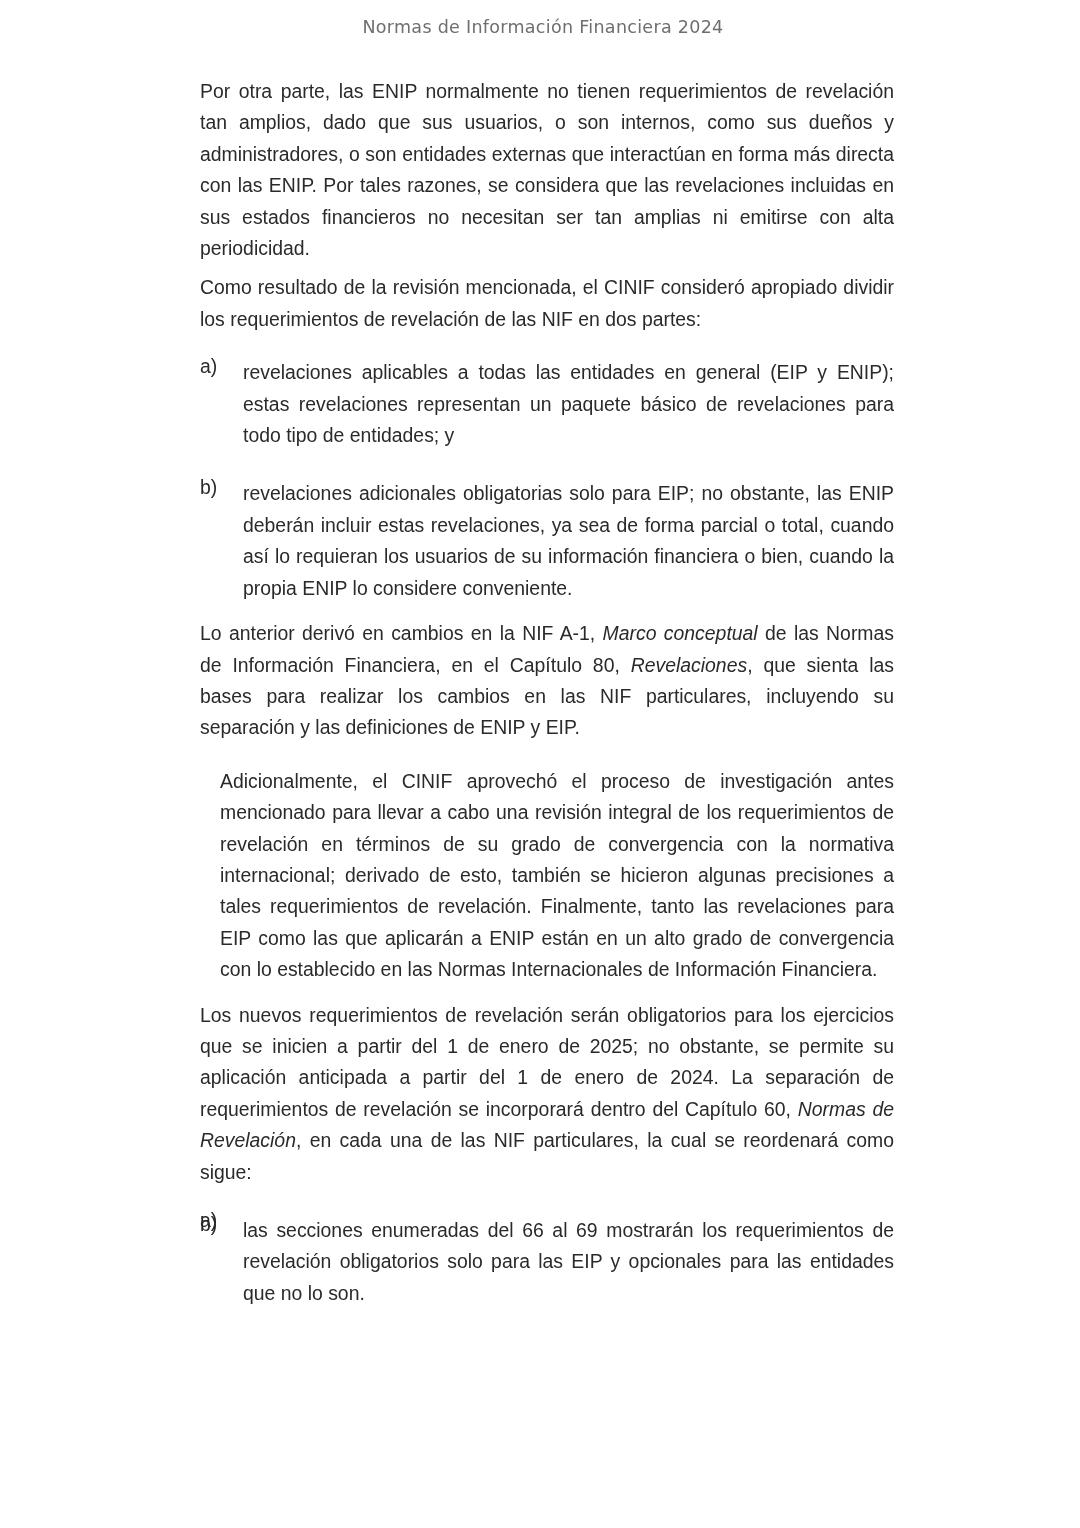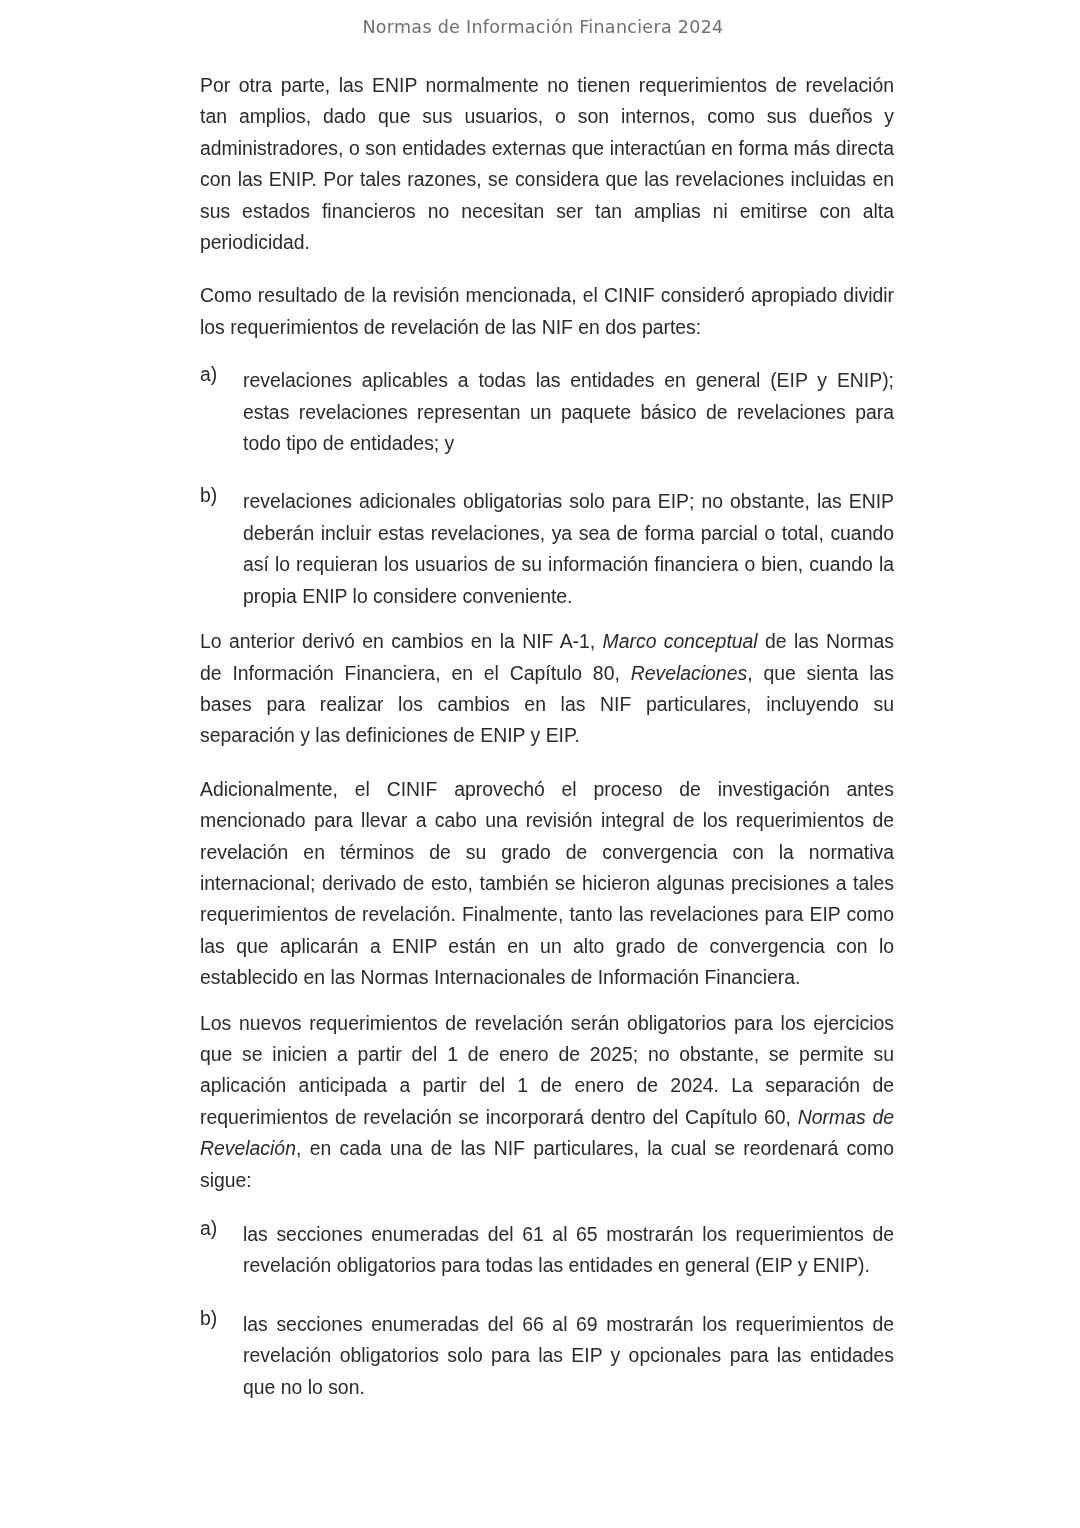--- a/index.html
+++ b/index.html
@@ -22,21 +22,21 @@
     width: 1086px;
     text-align: center;
     font-size: 17.5px;
     color: #6e6e6e;
     letter-spacing: 0.3px;
     font-family: "DejaVu Sans", sans-serif;
   }
   .content {
     position: absolute;
     left: 200px;
-    top: 70px;
+    top: 76px;
     width: 694px;
   }
   .para {
     margin: 0;
     font-size: 19.4px;
     line-height: 31.4px;
     text-align: justify;
     text-align-last: left;
   }
   .para em { font-style: italic; }
@@ -47,25 +47,25 @@
     line-height: 31.4px;
     text-align: justify;
     text-align-last: left;
   }
   .list-marker {
     position: absolute;
     left: 0;
     top: -6px;
   }
   .p1 { margin-top: 0; }
-  .p2 { margin-top: 22px; }
+  .p2 { margin-top: 8px; }
   .la1 { margin-top: 22px; }
   .lb1 { margin-top: 27px; }
   .p3 { margin-top: 14px; }
-  .p4 { margin-top: 22px; }
+  .p4 { margin-top: 22px; margin-left: 20px; }
   .p5 { margin-top: 14px; }
   .la2 { margin-top: 23px; }
   .lb2 { margin-top: 27px; }
 </style>
 </head>
 <body>
 
 <div class="page-header">Normas de Información Financiera 2024</div>
 
 <div class="content">
@@ -85,21 +85,20 @@
   </div>
 
   <p class="para p3"><span>Lo anterior derivó en cambios en la NIF A-1, </span><em>Marco conceptual</em><span> de las Normas de Información Financiera, en el Capítulo 80, </span><em>Revelaciones</em><span>, que sienta las bases para realizar los cambios en las NIF particulares, incluyendo su separación y las definiciones de ENIP y EIP.</span></p>
 
   <p class="para p4">Adicionalmente, el CINIF aprovechó el proceso de investigación antes mencionado para llevar a cabo una revisión integral de los requerimientos de revelación en términos de su grado de convergencia con la normativa internacional; derivado de esto, también se hicieron algunas precisiones a tales requerimientos de revelación. Finalmente, tanto las revelaciones para EIP como las que aplicarán a ENIP están en un alto grado de convergencia con lo establecido en las Normas Internacionales de Información Financiera.</p>
 
   <p class="para p5"><span>Los nuevos requerimientos de revelación serán obligatorios para los ejercicios que se inicien a partir del 1 de enero de 2025; no obstante, se permite su aplicación anticipada a partir del 1 de enero de 2024. La separación de requerimientos de revelación se incorporará dentro del Capítulo 60, </span><em>Normas de Revelación</em><span>, en cada una de las NIF particulares, la cual se reordenará como sigue:</span></p>
 
   <div class="list-item la2">
     <span class="list-marker">a)</span>
-    <span>las secciones enumeradas del 61 al 65 mostrarán los requerimientos de revelación obligatorios para todas las entidades en general (EIP y ENIP).</span>
   </div>
 
   <div class="list-item lb2">
     <span class="list-marker">b)</span>
     <span>las secciones enumeradas del 66 al 69 mostrarán los requerimientos de revelación obligatorios solo para las EIP y opcionales para las entidades que no lo son.</span>
   </div>
 
 </div>
 
 </body></html>

